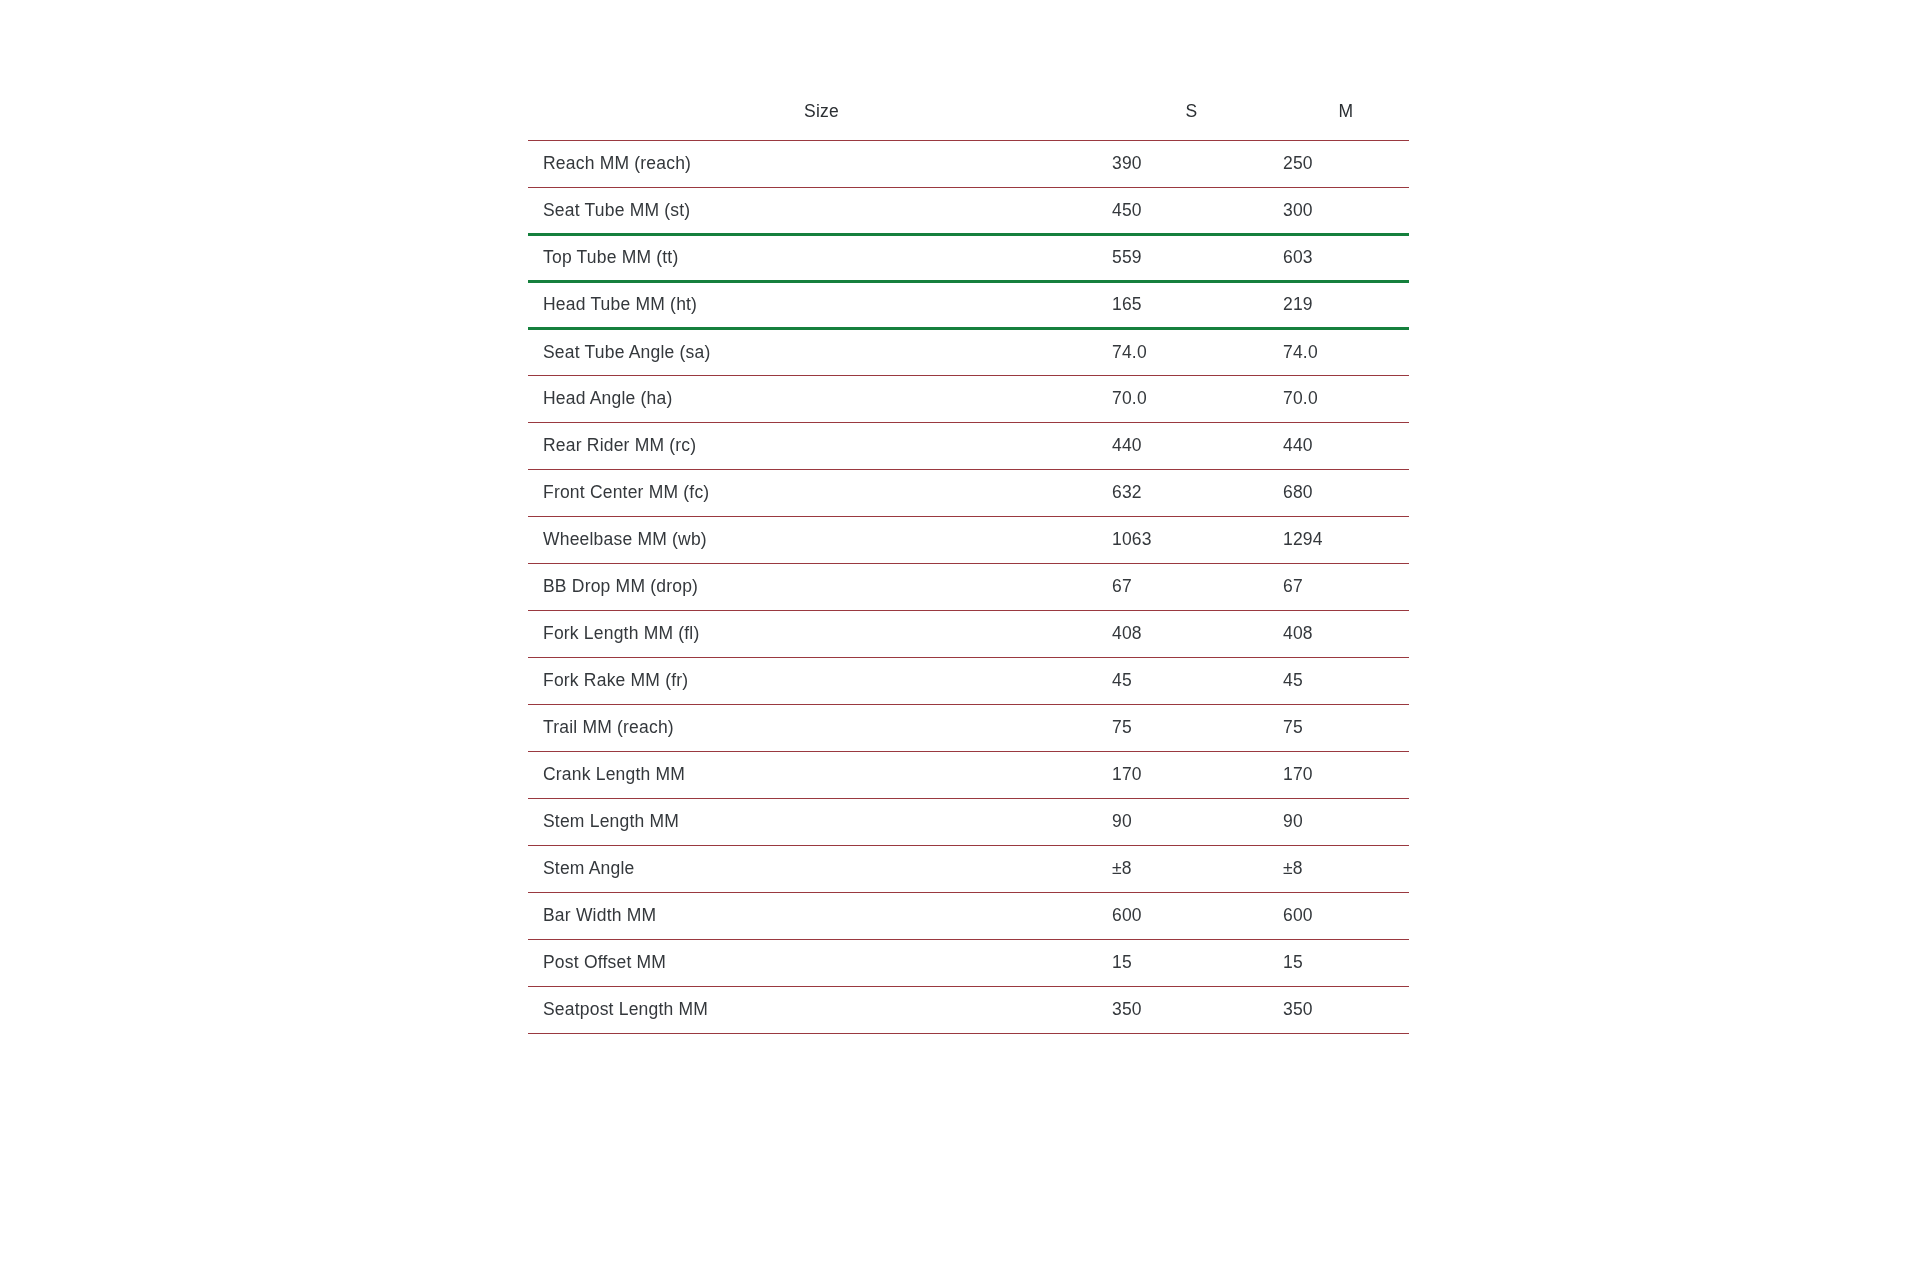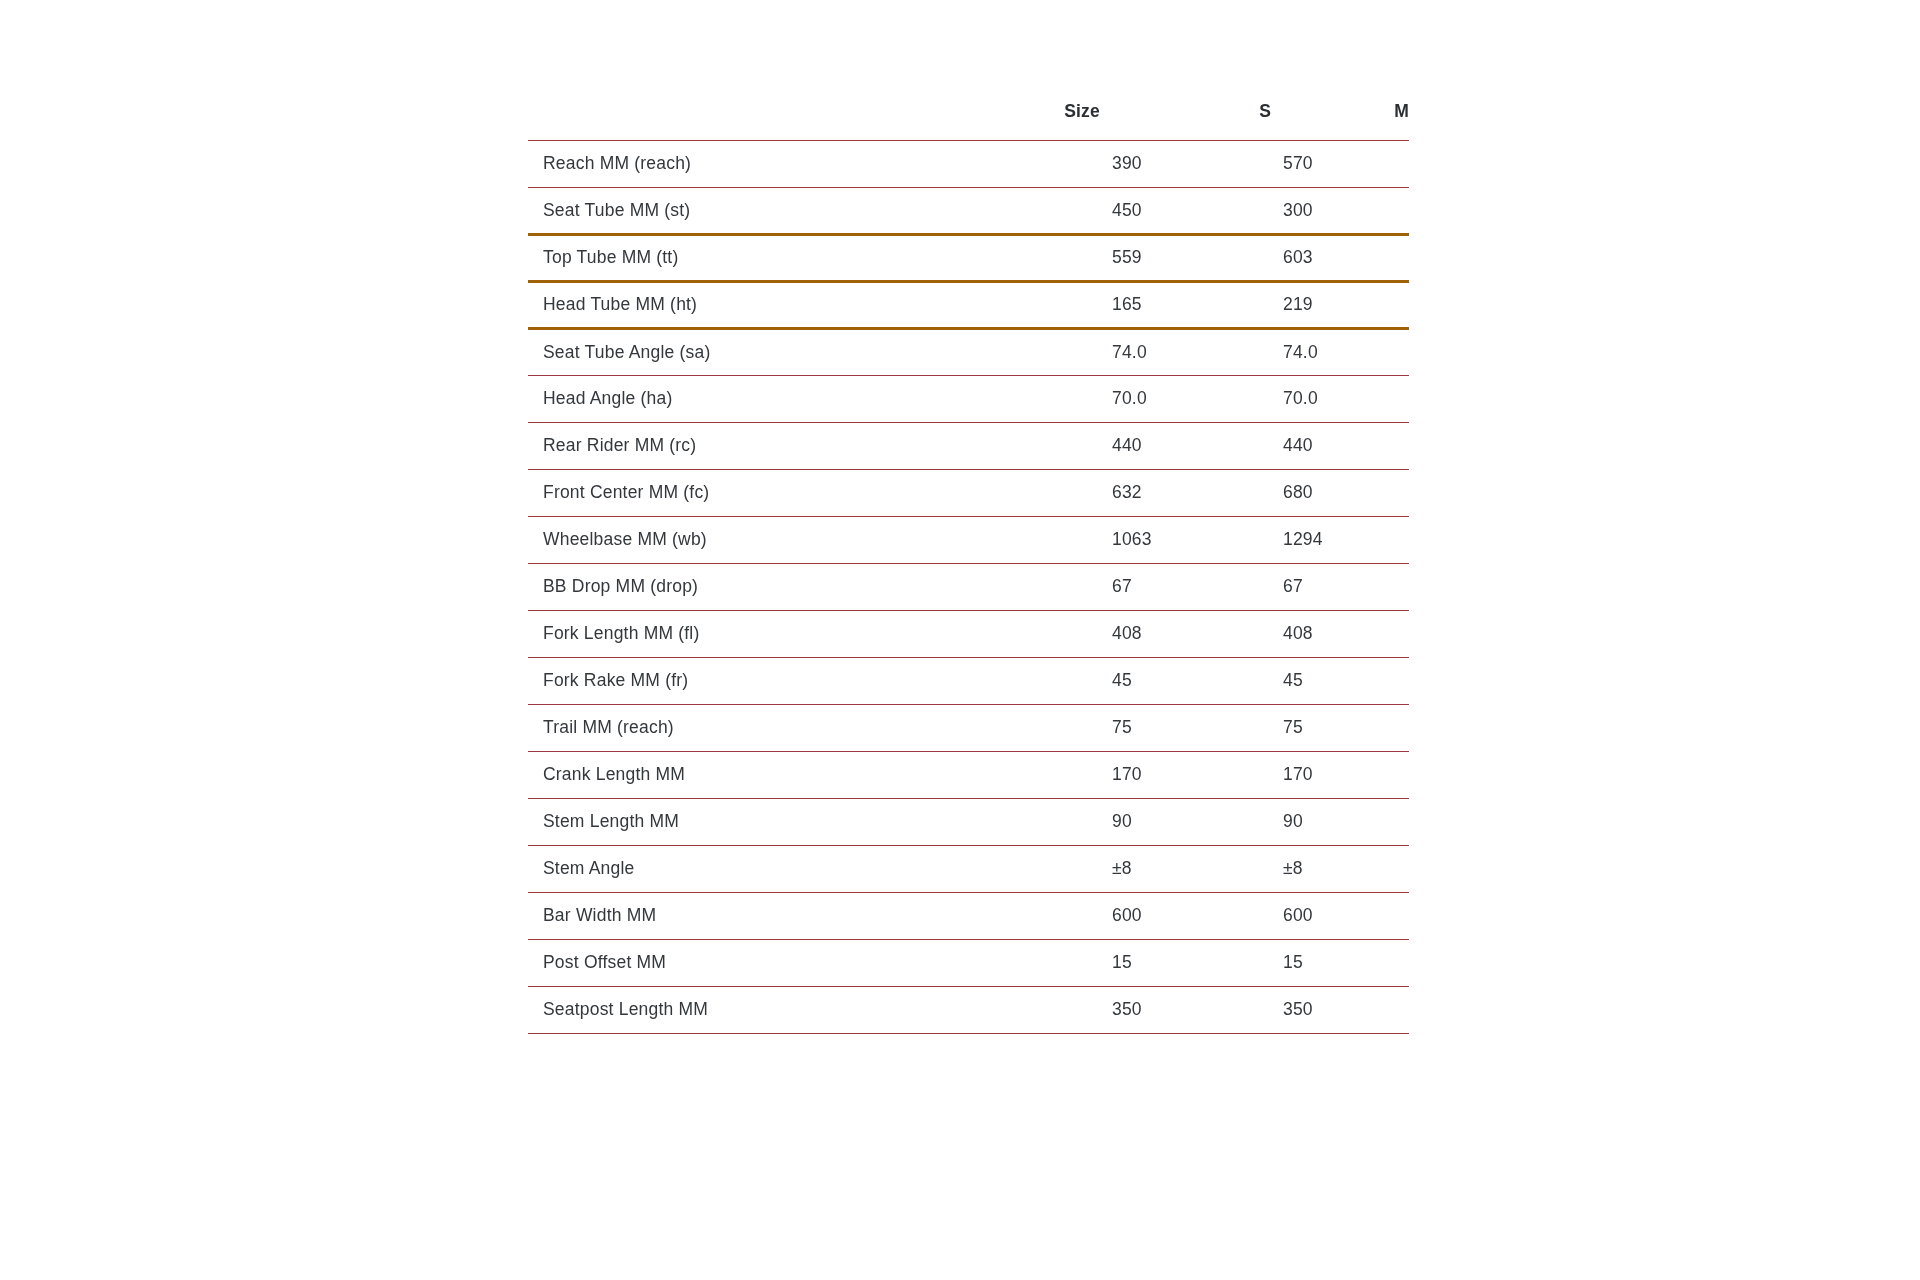--- a/index.html
+++ b/index.html
@@ -18,43 +18,43 @@
   }
   table.spec-table {
     width: 100%;
     border-collapse: collapse;
     table-layout: fixed;
   }
   col.col-label { width: 572px; }
   col.col-s     { width: 171px; }
   col.col-m     { width: 138px; }
   .spec-table th {
-    text-align: right;
+    text-align: center;
     font-size: 17.5px;
-    font-weight: 700;
+    font-weight: 400;
     color: #2b2f33;
     height: 52px;
     vertical-align: middle;
     padding: 0 0 4px 12px;
     letter-spacing: 0.2px;
   }
   .spec-table th:first-child { padding-left: 15px; }
   .spec-table td {
     font-size: 17.5px;
     font-weight: 400;
     color: #34383c;
     height: 47px;
     vertical-align: middle;
     padding: 0 0 0 12px;
     letter-spacing: 0.2px;
     border-top: 1.5px solid #9a3940;
   }
   .spec-table td:first-child { padding-left: 15px; }
   .spec-table tbody tr:last-child td { border-bottom: 1.5px solid #9a3940; }
-  .spec-table tbody tr.thick-top td { border-top: 3px solid #a16207; }
+  .spec-table tbody tr.thick-top td { border-top: 3px solid #15803d; }
 </style>
 </head>
 <body>
 
 <div class="spec-table-wrap">
   <table class="spec-table">
     <colgroup>
       <col class="col-label">
       <col class="col-s">
       <col class="col-m">
@@ -63,21 +63,21 @@
       <tr>
         <th>Size</th>
         <th>S</th>
         <th>M</th>
       </tr>
     </thead>
     <tbody>
         <tr>
           <td>Reach MM (reach)</td>
           <td>390</td>
-          <td>570</td>
+          <td>250</td>
         </tr>
         <tr>
           <td>Seat Tube MM (st)</td>
           <td>450</td>
           <td>300</td>
         </tr>
         <tr class="thick-top">
           <td>Top Tube MM (tt)</td>
           <td>559</td>
           <td>603</td>

